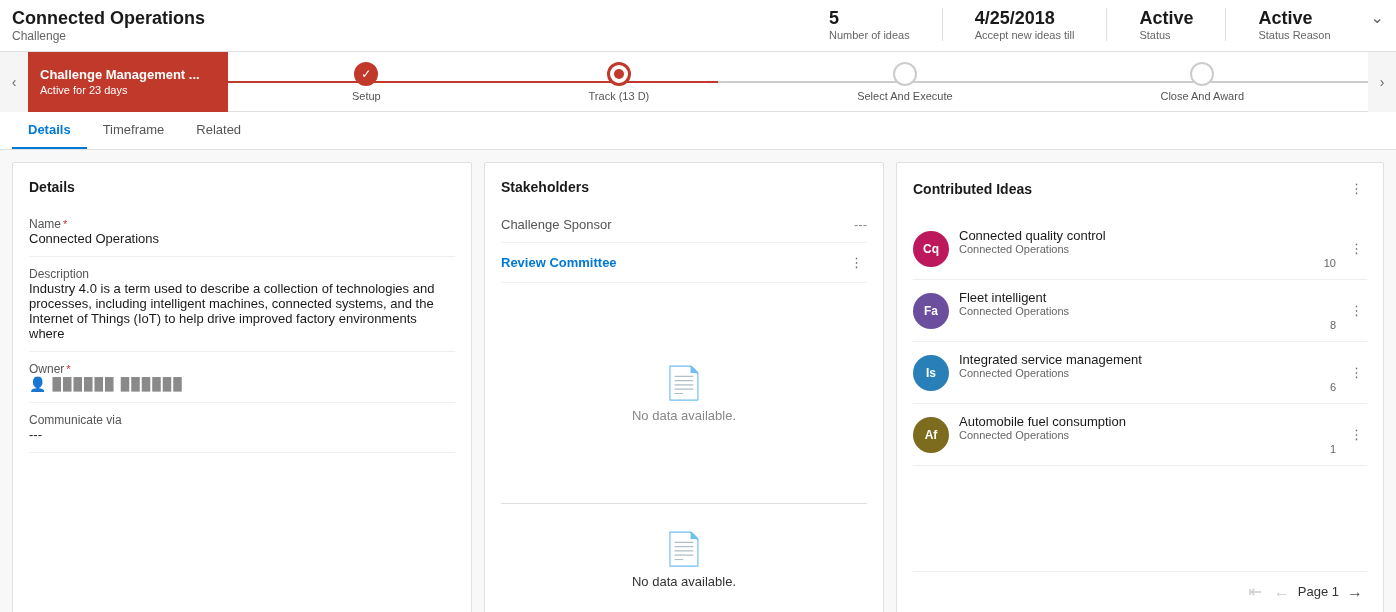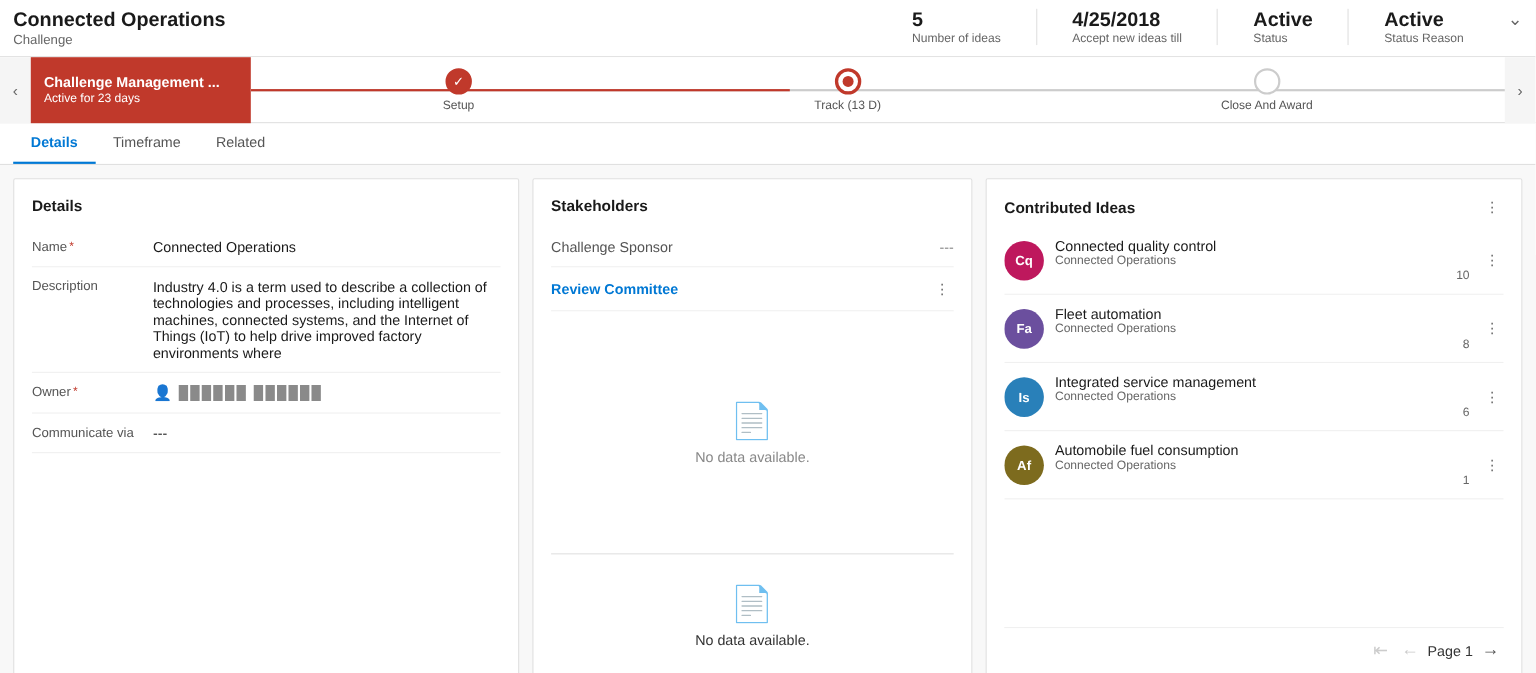--- a/index.html
+++ b/index.html
@@ -41,21 +41,21 @@
 
     
     .main-content { display: flex; gap: 12px; padding: 12px; background: #f8f8f8; height: calc(100vh - 130px); overflow: hidden; }
 
     
     .card { background: #fff; border: 1px solid #e0e0e0; border-radius: 2px; padding: 16px; }
     .card-title { font-size: 14px; font-weight: 600; color: #1a1a1a; margin-bottom: 12px; }
 
     
     .details-card { flex: 0 0 460px; display: flex; flex-direction: column; overflow: hidden; }
-    .field-row { display: flex; align-items: flex-start; padding: 10px 0; border-bottom: 1px solid #f0f0f0; }
+    .field-row { display: flex; align-items: flex-start; padding: 10px 0; border-bottom: 1px solid #f0f0f0; flex-direction: column; }
     .field-label { min-width: 110px; font-size: 12px; color: #555; display: flex; align-items: center; gap: 2px; }
     .field-required { color: #c0392b; font-size: 11px; }
     .field-value { flex: 1; font-size: 13px; color: #1a1a1a; }
     .owner-row { display: flex; align-items: center; gap: 6px; }
     .owner-icon { color: #666; font-size: 14px; }
     .owner-text { color: #8a8a8a; font-size: 12px; letter-spacing: 2px; }
 
     
     .stakeholders-card { flex: 0 0 400px; display: flex; flex-direction: column; }
     .stakeholder-row { display: flex; align-items: center; padding: 10px 0; border-bottom: 1px solid #f0f0f0; }
@@ -128,20 +128,24 @@
     <div class="step">
       <div class="step-circle completed">✓</div>
       <div class="step-label">Setup</div>
     </div>
     <div class="step">
       <div class="step-circle current"></div>
       <div class="step-label">Track (13 D)</div>
     </div>
     <div class="step">
       <div class="step-circle"></div>
+      <div class="step-label">Select And Execute</div>
+    </div>
+    <div class="step">
+      <div class="step-circle"></div>
       <div class="step-label">Close And Award</div>
     </div>
   </div>
   <button class="process-nav-btn">›</button>
 </div>
 
 <div class="tabs">
   <div class="tab active">Details</div>
   <div class="tab">Timeframe</div>
   <div class="tab">Related</div>
@@ -200,40 +204,40 @@
       <div>No data available.</div>
     </div>
 
     <div style="border-top:1px solid #e0e0e0; padding-top:12px; display:flex; flex-direction:column; align-items:center; gap:6px; flex:0 0 100px; justify-content:center;">
       <div class="no-data-icon">📄</div>
       <div>No data available.</div>
     </div>
   </div>
 
   <div class="card ideas-card">
-    <div style="display:flex; align-items:center; margin-bottom:8px;">
+    <div style="display:flex; align-items:center; margin-bottom:20px;">
       <div class="card-title" style="margin-bottom:0; flex:1;">Contributed Ideas</div>
       <span class="three-dots">⋮</span>
     </div>
 
     <div class="idea-list">
       <div class="idea-item">
         <div class="idea-avatar" style="background:#be185d;">Cq</div>
         <div class="idea-info">
           <div class="idea-title">Connected quality control</div>
           <div class="idea-sub">Connected Operations</div>
           <div class="idea-count">10</div>
         </div>
         <span class="three-dots">⋮</span>
       </div>
 
       <div class="idea-item">
         <div class="idea-avatar" style="background:#6b4f9e;">Fa</div>
         <div class="idea-info">
-          <div class="idea-title">Fleet automation</div>
+          <div class="idea-title">Fleet intelligent</div>
           <div class="idea-sub">Connected Operations</div>
           <div class="idea-count">8</div>
         </div>
         <span class="three-dots">⋮</span>
       </div>
 
       <div class="idea-item">
         <div class="idea-avatar" style="background:#2980b9;">Is</div>
         <div class="idea-info">
           <div class="idea-title">Integrated service management</div>

